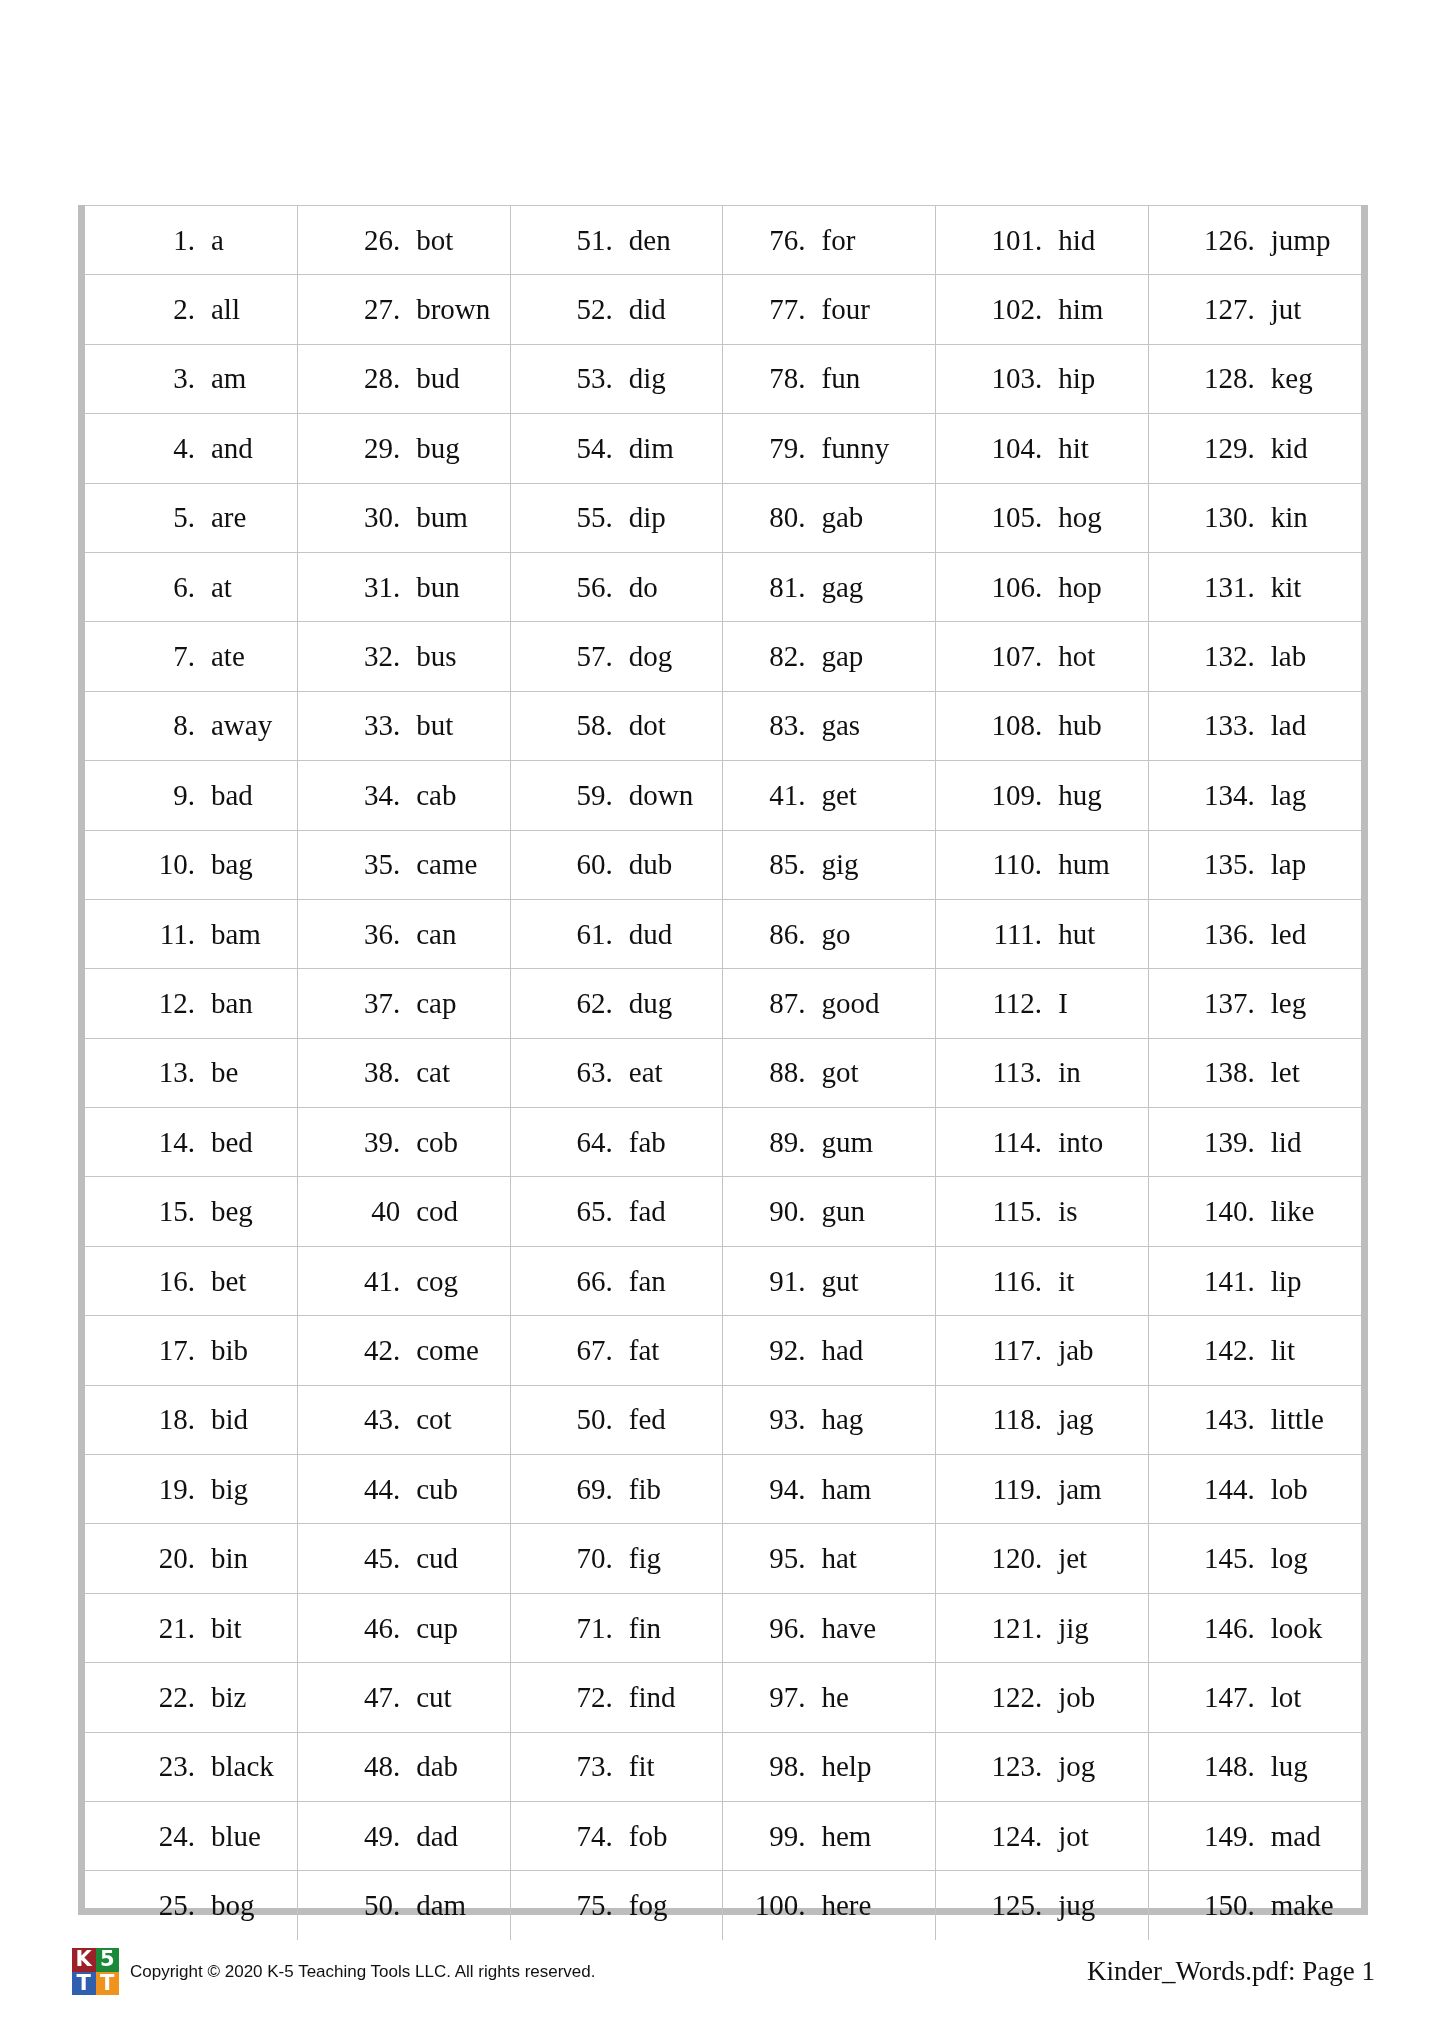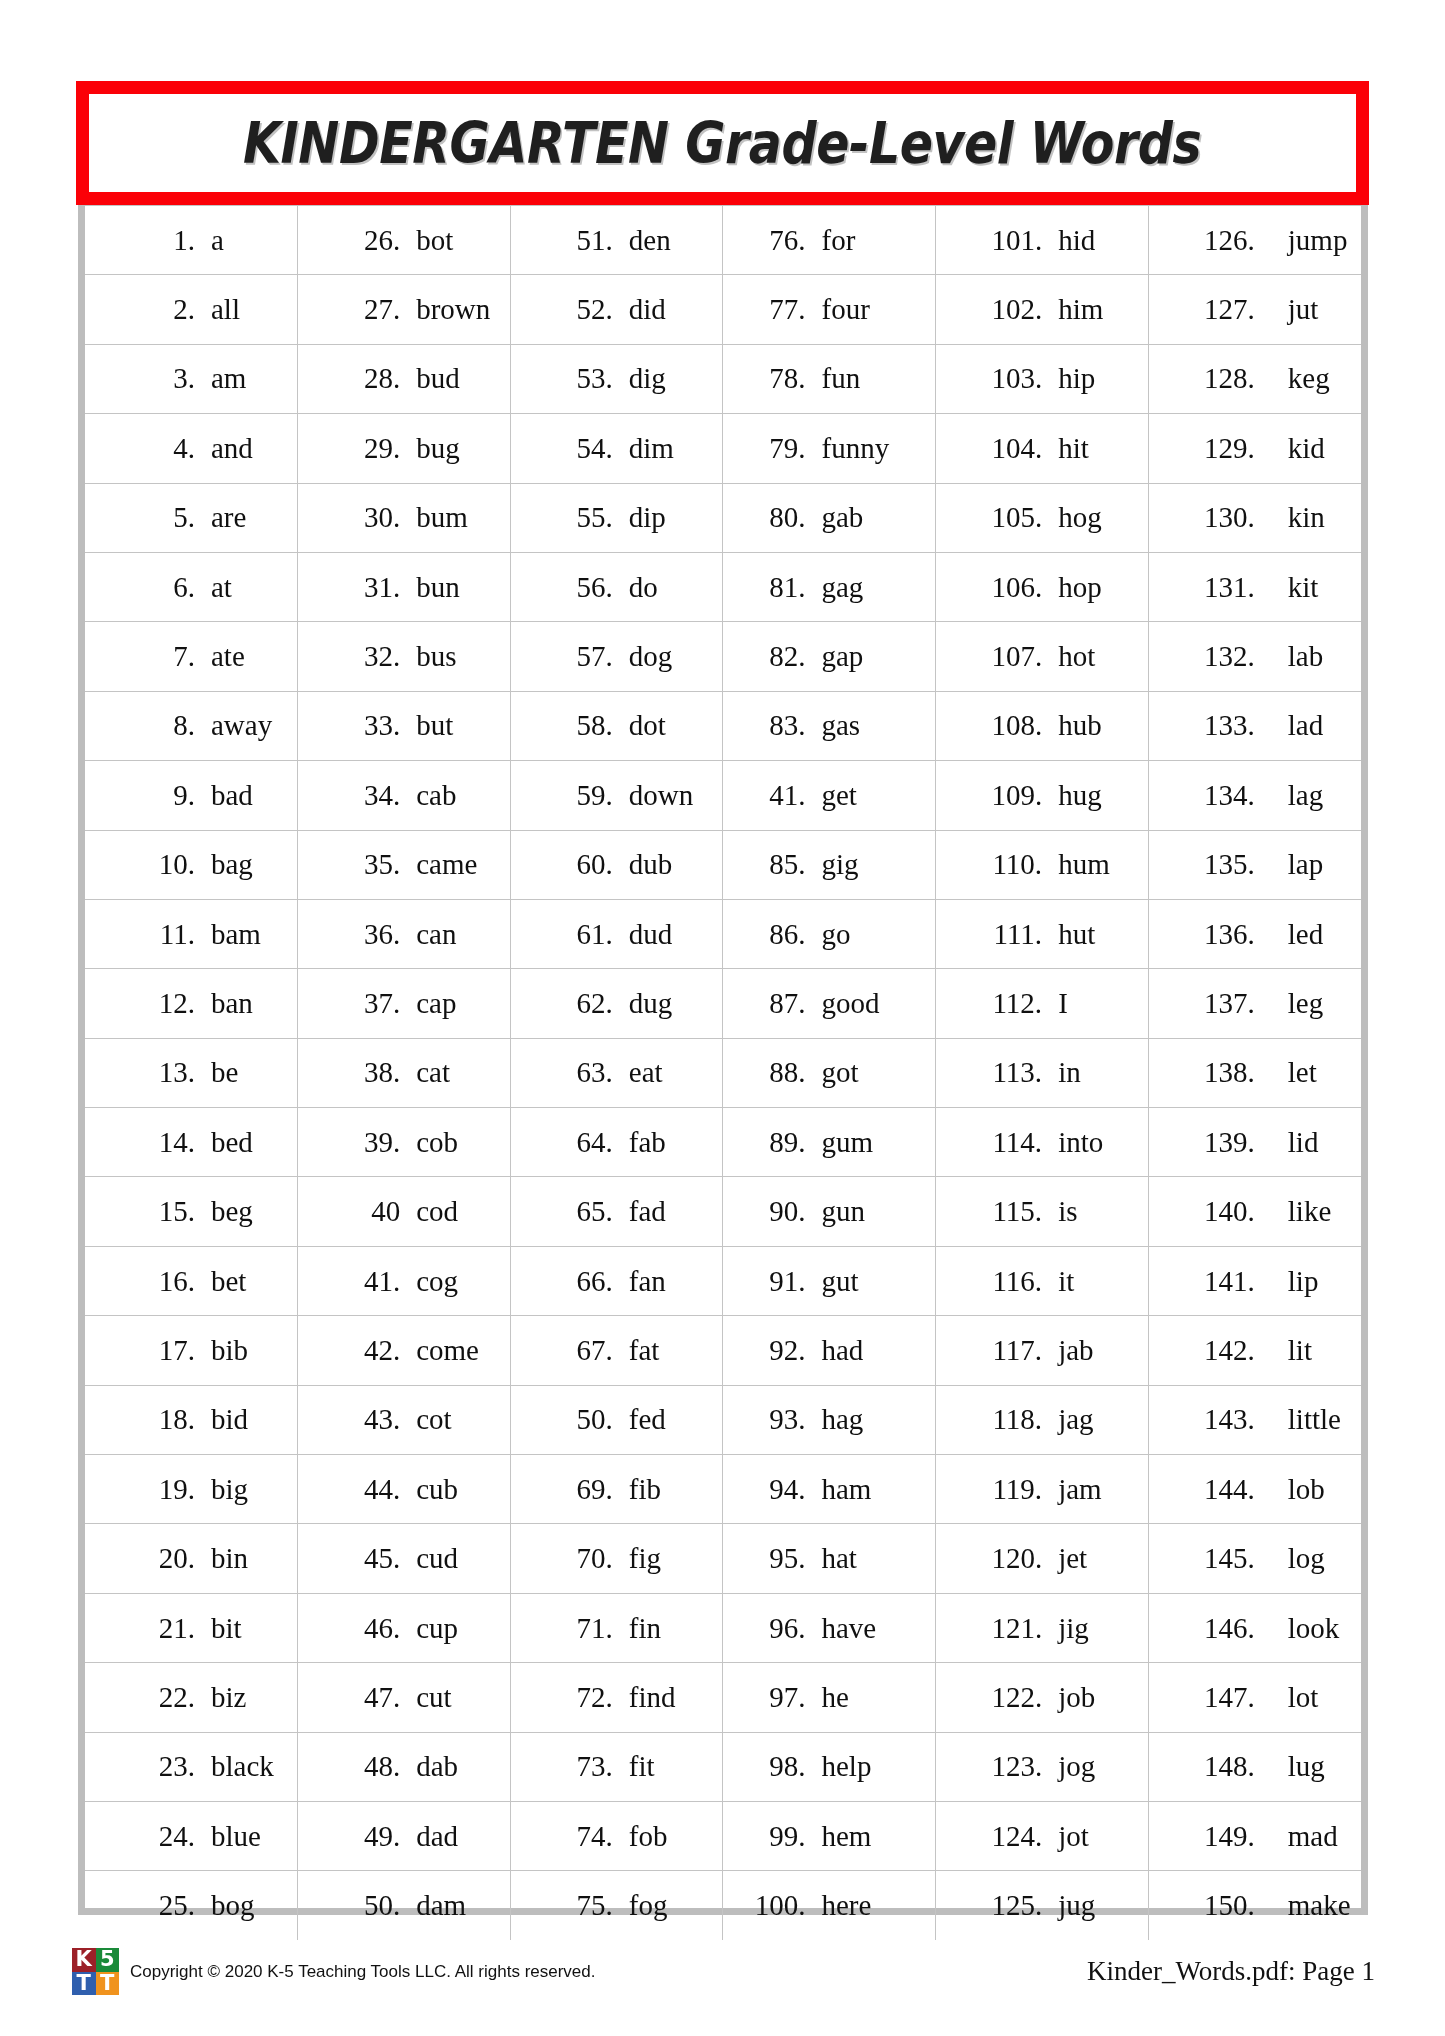--- a/index.html
+++ b/index.html
@@ -99,21 +99,21 @@
     margin-left: 16px;
     white-space: nowrap;
   }
 
   
   td.c0 .cell { padding-left: 48px; }
   td.c1 .cell { padding-left: 40px; }
   td.c2 .cell { padding-left: 40px; font-family: Liberation Serif, serif; }
   td.c3 .cell { padding-left: 20px; align-items: center; }
   td.c4 .cell { padding-left: 44px; }
-  td.c5 .cell { padding-left: 44px; gap: 17px; }
+  td.c5 .cell { padding-left: 44px; }
 
   
   .footer {
     position: absolute;
     left: 0;
     top: 1948px;
     width: 1445px;
     height: 70px;
   }
   .footer-left {
@@ -163,23 +163,20 @@
     font-size: 27px;
     color: #111111;
     white-space: nowrap;
   }
 </style>
 </head>
 <body>
 
 <div class="page">
 
-  <div class="title-banner">
-    <div class="title-text">KINDERGARTEN Grade-Level Words</div>
-  </div>
 
   <div class="table-wrap">
     <table class="words">
       <tbody id="words-body">
           <tr>
             <td class="c0">
               <div class="cell">
                 <span class="num">1.</span>
                 <span class="word">a</span>
               </div>

